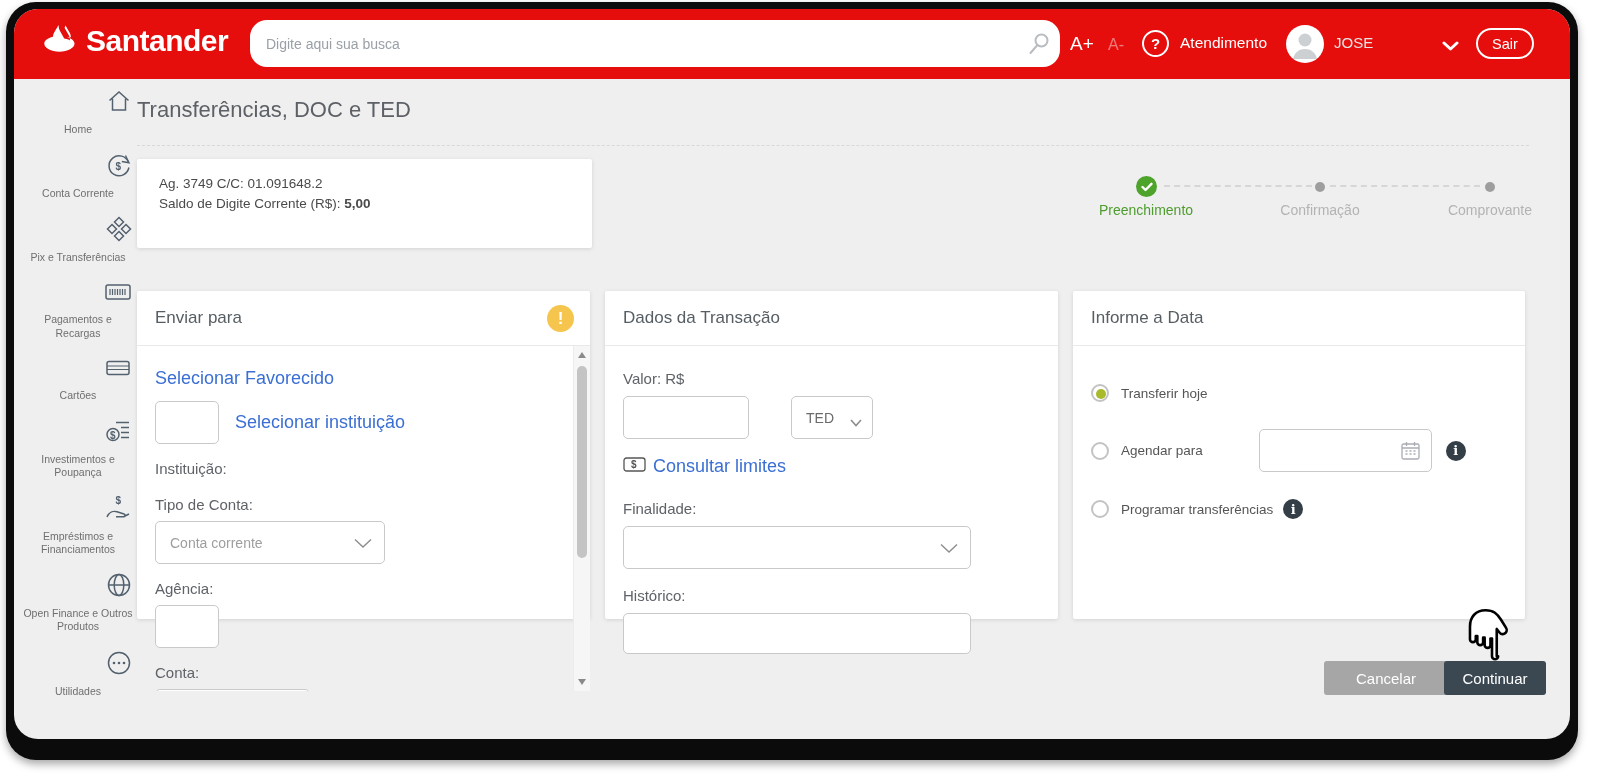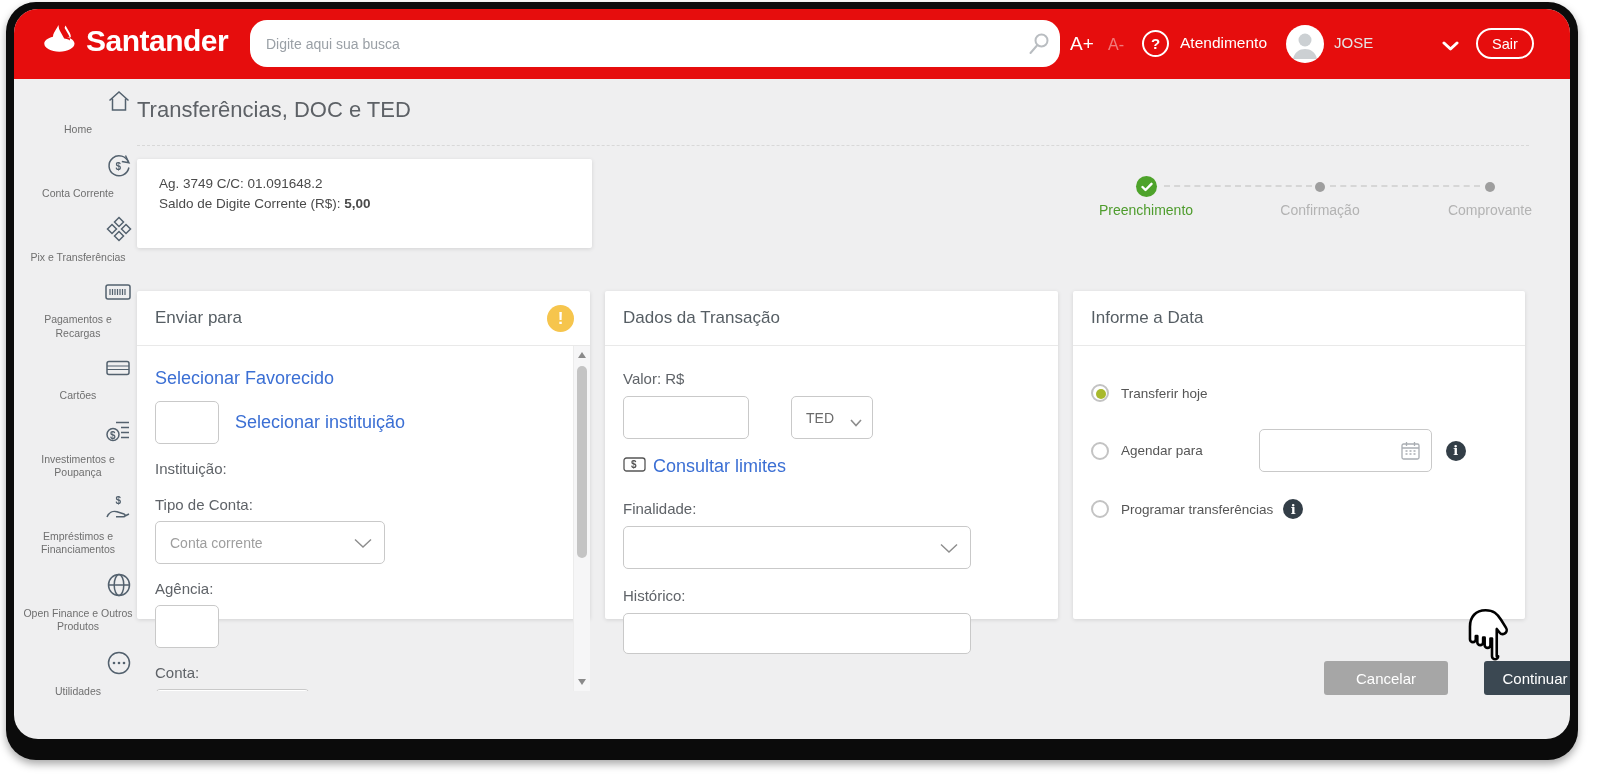--- a/index.html
+++ b/index.html
@@ -64,21 +64,21 @@
   
   .radio-row { display:flex; align-items:center; }
   .radio { width:18px; height:18px; border:2px solid #c3c3c3; border-radius:50%; background:#fff; position:relative; flex:none; }
   .radio.sel-on::after { content:""; position:absolute; left:3px; top:3px; width:10px; height:10px; border-radius:50%; background:#a8b92c; }
   .radio-lbl { margin-left:12px; font-size:13.5px; color:#555; }
   .info-badge { width:20px; height:20px; border-radius:50%; background:#333e47; color:#fff; font-family:"DejaVu Serif", serif; font-weight:bold; font-size:13px; display:flex; align-items:center; justify-content:center; flex:none; }
 
   
   .btn { position:absolute; top:652px; height:34px; border:none; border-radius:3px; color:#fff; font-size:15px; font-family:"Liberation Sans", sans-serif; display:flex; align-items:center; justify-content:center; cursor:pointer; }
   .btn-cancel { left:1310px; width:124px; background:#a6a6a6; }
-  .btn-continue { left:1470px; width:102px; background:#3b4852; }
+  .btn-continue { left:1430px; width:102px; background:#3b4852; }
 
   .cursor { position:absolute; left:1452px; top:594px; pointer-events:none; }
 </style>
 </head>
 <body>
 
 <div class="frame">
 <div class="screen">
 
   <div class="topbar">

